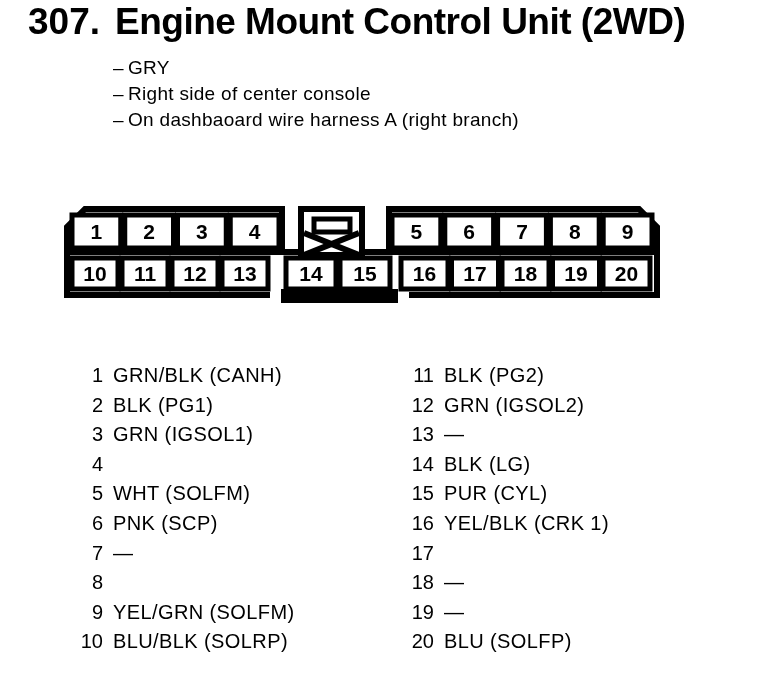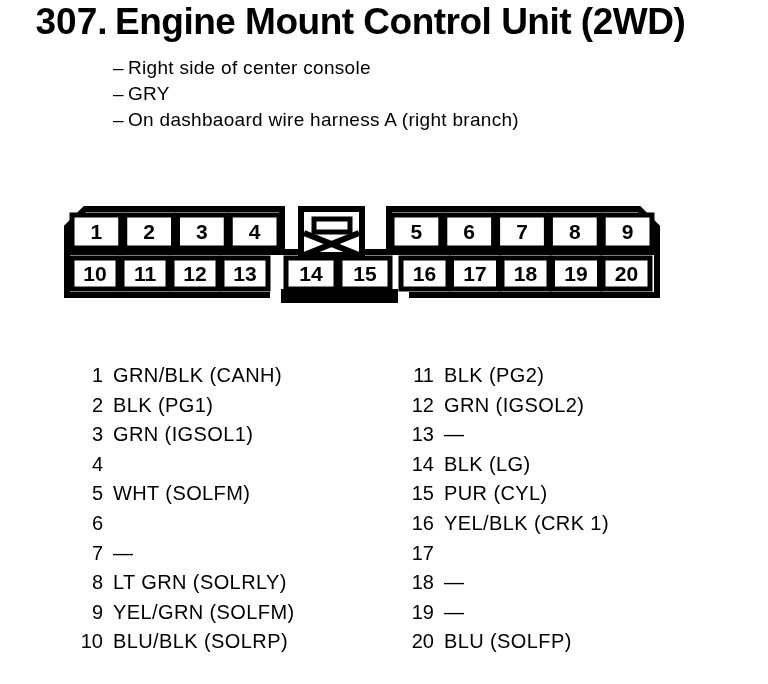--- a/index.html
+++ b/index.html
@@ -8,21 +8,21 @@
     background: #ffffff; color: #000000;
     font-family: "Liberation Sans", sans-serif;
     position: relative; overflow: hidden;
   }
   
   .title-row {
     position: absolute; left: 28px; top: 1px;
     font-size: 37px; font-weight: bold; line-height: 42px;
     letter-spacing: -0.5px; white-space: nowrap;
   }
-  .title-num { display: inline-block; width: 87px; letter-spacing: 0; text-align: center; }
+  .title-num { display: inline-block; width: 87px; letter-spacing: 0; }
   
   .notes {
     position: absolute; left: 113px; top: 55px;
     font-size: 19px; line-height: 26px; letter-spacing: 0.3px;
     white-space: nowrap;
   }
   .note-row .dash { display: inline-block; width: 15px; }
   
   .connector { position: absolute; left: 64px; top: 206px; }
   .connector text {
@@ -44,24 +44,24 @@
 </style>
 </head>
 <body>
 
 <div class="title-row">
   <span class="title-num">307.</span><span class="title-text">Engine Mount Control Unit (2WD)</span>
 </div>
 
 <div class="notes">
   <div class="note-row">
-    <span class="dash">–</span><span>Right side of center console</span>
+    <span class="dash">–</span><span>GRY</span>
   </div>
   <div class="note-row">
-    <span class="dash">–</span><span>GRY</span>
+    <span class="dash">–</span><span>Right side of center console</span>
   </div>
   <div class="note-row">
     <span class="dash">–</span><span>On dashbaoard wire harness A (right branch)</span>
   </div>
 </div>
 
 <svg class="connector" width="596" height="104" viewBox="0 0 596 104" xmlns="http://www.w3.org/2000/svg">
 
   <rect x="3" y="46" width="590" height="43" fill="#ffffff" stroke="#000000" stroke-width="6"></rect>
 
@@ -147,28 +147,28 @@
     </div>
   <div class="pin-row">
       <span class="pin-num">4</span>
     </div>
   <div class="pin-row">
       <span class="pin-num">5</span>
       <span class="pin-label">WHT (SOLFM)</span>
     </div>
   <div class="pin-row">
       <span class="pin-num">6</span>
+      <span class="pin-label">PNK (SCP)</span>
     </div>
   <div class="pin-row">
       <span class="pin-num">7</span>
       <span class="pin-label">—</span>
     </div>
   <div class="pin-row">
       <span class="pin-num">8</span>
-      <span class="pin-label">LT GRN (SOLRLY)</span>
     </div>
   <div class="pin-row">
       <span class="pin-num">9</span>
       <span class="pin-label">YEL/GRN (SOLFM)</span>
     </div>
   <div class="pin-row">
       <span class="pin-num">10</span>
       <span class="pin-label">BLU/BLK (SOLRP)</span>
     </div>
 </div>

